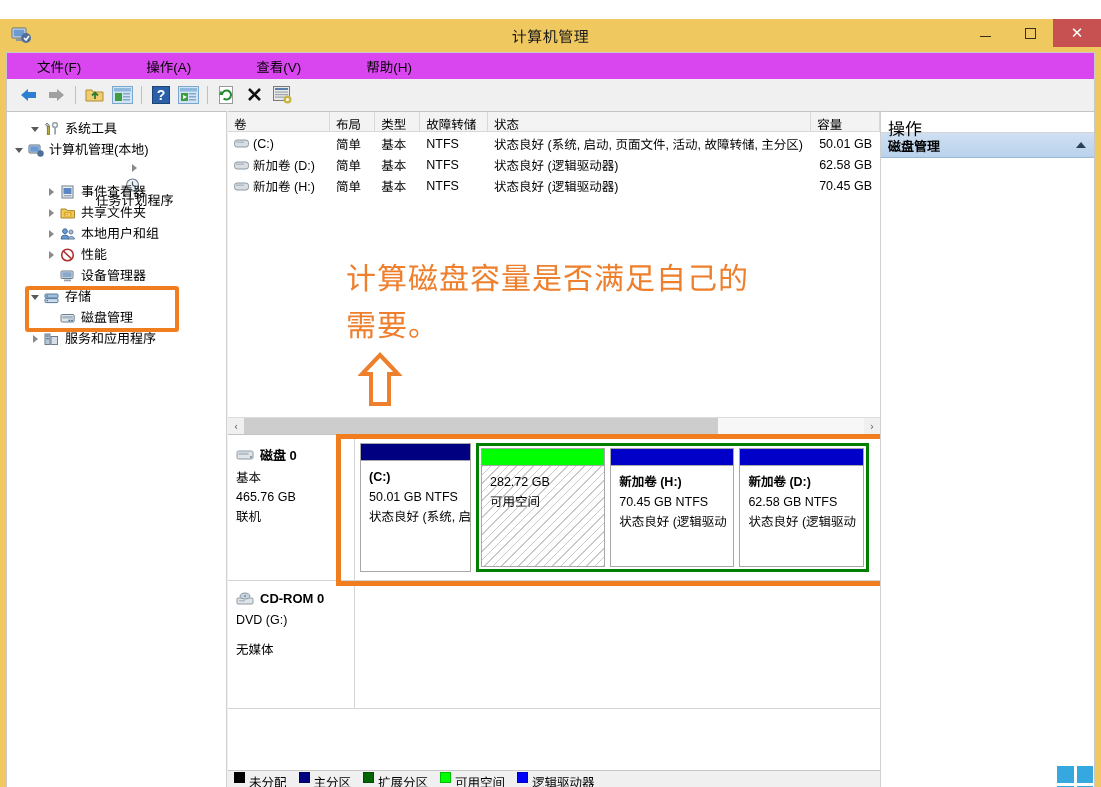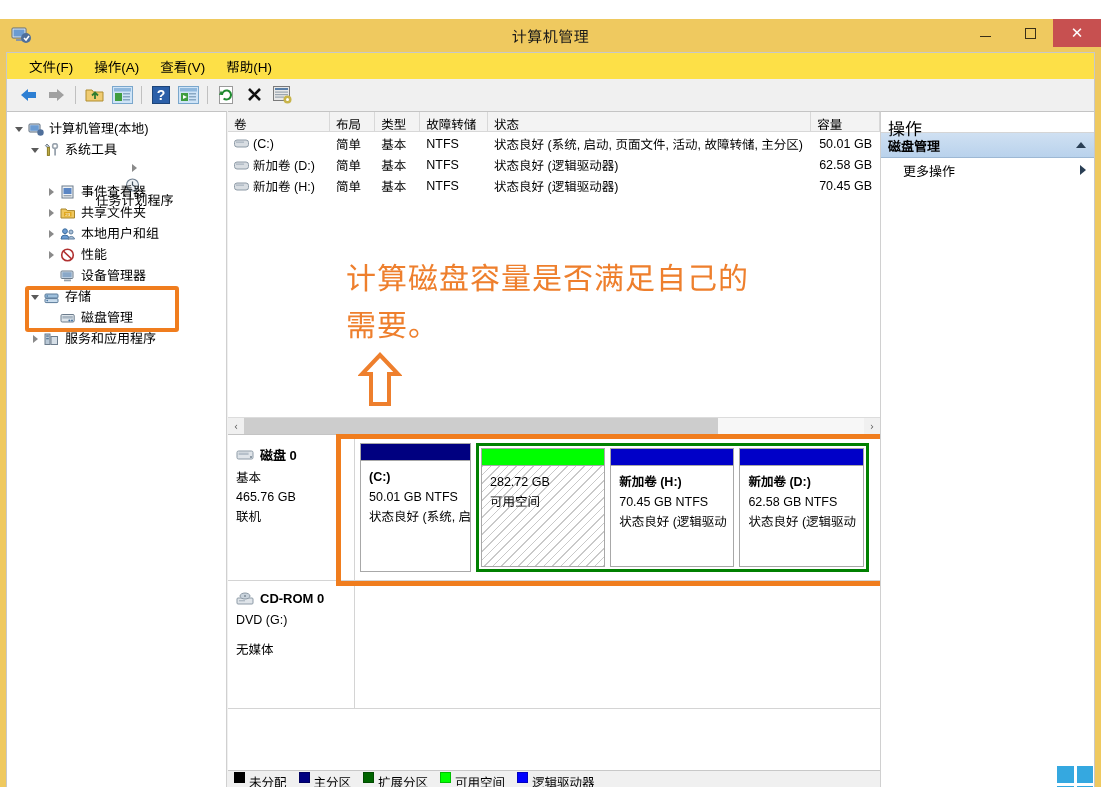--- a/index.html
+++ b/index.html
@@ -100,25 +100,26 @@
     border: 1px solid #c8c8c8;
     box-sizing: border-box;
   }
 
   
   .menubar {
     position: absolute;
     left: 0; top: 0;
     width: 100%;
     height: 26px;
-    background: #fde047;
-    display: flex;
-    align-items: center;
-    padding-left: 12px;
-    box-sizing: border-box;
+    background: #d946ef;
+    display: flex;
+    align-items: center;
+    padding-left: 20px;
+    box-sizing: border-box;
+    gap: 44px;
   }
   .menu-item {
     font-size: 13.5px;
     color: #000;
     padding: 3px 11px 3px 10px;
     cursor: default;
     white-space: nowrap;
   }
 
   
@@ -645,46 +646,46 @@
             <rect x="2" y="8" width="13" height="1.2" fill="#9aa5b0"></rect>
             <rect x="2" y="10.5" width="9" height="1.2" fill="#9aa5b0"></rect>
             <circle cx="14.5" cy="13.5" r="4" fill="#c8b44a"></circle>
             <circle cx="14.5" cy="13.5" r="1.5" fill="#ffffff"></circle>
           </svg>
         </div>
       </div>
 
       <div class="pane-tree">
         <div class="tree" id="tree-root">
-            <div class="tree-row" style="padding-left: 0px;">
-              <span class="tree-exp">
-                <span class="arrow-open"></span>
-              </span>
-              <span class="tree-ico">
-                <svg width="16" height="14" viewBox="0 0 16 14">
-                  <rect x="1" y="2" width="11" height="8" rx="1" fill="#dce6f0" stroke="#5a6b7c"></rect>
-                  <rect x="2.2" y="3.2" width="8.6" height="5.6" fill="#6b9bd2"></rect>
-                  <circle cx="12.5" cy="10.5" r="3.2" fill="#4f6f9a"></circle>
-                </svg>
-              </span>
-              <span class="tree-label">计算机管理(本地)</span>
-            </div>
             <div class="tree-row" style="padding-left: 16px;">
               <span class="tree-exp">
                 <span class="arrow-open"></span>
               </span>
               <span class="tree-ico">
                 <svg width="16" height="14" viewBox="0 0 16 14">
                   <path d="M3 1 l2.4 2.4 -1.6 1.6 L1.4 2.6 Z" fill="#b9c4cf" stroke="#7a858f"></path>
                   <rect x="3.4" y="4.4" width="2" height="8" fill="#c2b049" stroke="#8a7a22"></rect>
                   <circle cx="11" cy="3" r="2.4" fill="none" stroke="#9aa4ae" stroke-width="1.6"></circle>
                   <rect x="10.2" y="5" width="1.8" height="7.5" fill="#9aa4ae"></rect>
                 </svg>
               </span>
               <span class="tree-label">系统工具</span>
+            </div>
+            <div class="tree-row" style="padding-left: 0px;">
+              <span class="tree-exp">
+                <span class="arrow-open"></span>
+              </span>
+              <span class="tree-ico">
+                <svg width="16" height="14" viewBox="0 0 16 14">
+                  <rect x="1" y="2" width="11" height="8" rx="1" fill="#dce6f0" stroke="#5a6b7c"></rect>
+                  <rect x="2.2" y="3.2" width="8.6" height="5.6" fill="#6b9bd2"></rect>
+                  <circle cx="12.5" cy="10.5" r="3.2" fill="#4f6f9a"></circle>
+                </svg>
+              </span>
+              <span class="tree-label">计算机管理(本地)</span>
             </div>
             <div class="tree-row" style="padding-left: 32px; flex-direction: column;">
               <span class="tree-exp">
                 <span class="arrow-closed"></span>
               </span>
               <span class="tree-ico">
                 <svg width="16" height="14" viewBox="0 0 16 14">
                   <circle cx="7.5" cy="7" r="6" fill="#eef2f6" stroke="#6c7c8c" stroke-width="1.1"></circle>
                   <path d="M7.5 3.5 V7 L10 8.6" stroke="#44525f" stroke-width="1.2" fill="none"></path>
                 </svg>
@@ -956,25 +957,20 @@
         <div class="ann-rect" style="left:108px; top:322px; width:575px; height:152px;"></div>
       </div>
 
       <div class="pane-actions">
         <div class="act-header">操作</div>
         <div class="act-group">
           <span>磁盘管理</span>
           <span class="sp"></span>
           <span class="chev-up"></span>
         </div>
-        <div class="act-item">
-          <span>更多操作</span>
-          <span class="sp"></span>
-          <span class="chev-right"></span>
-        </div>
       </div>
 
     </div>
   </div>
 
   <div class="watermark">
     <div class="wm-logo">
       <i></i>
         <i></i>
         <i></i>

